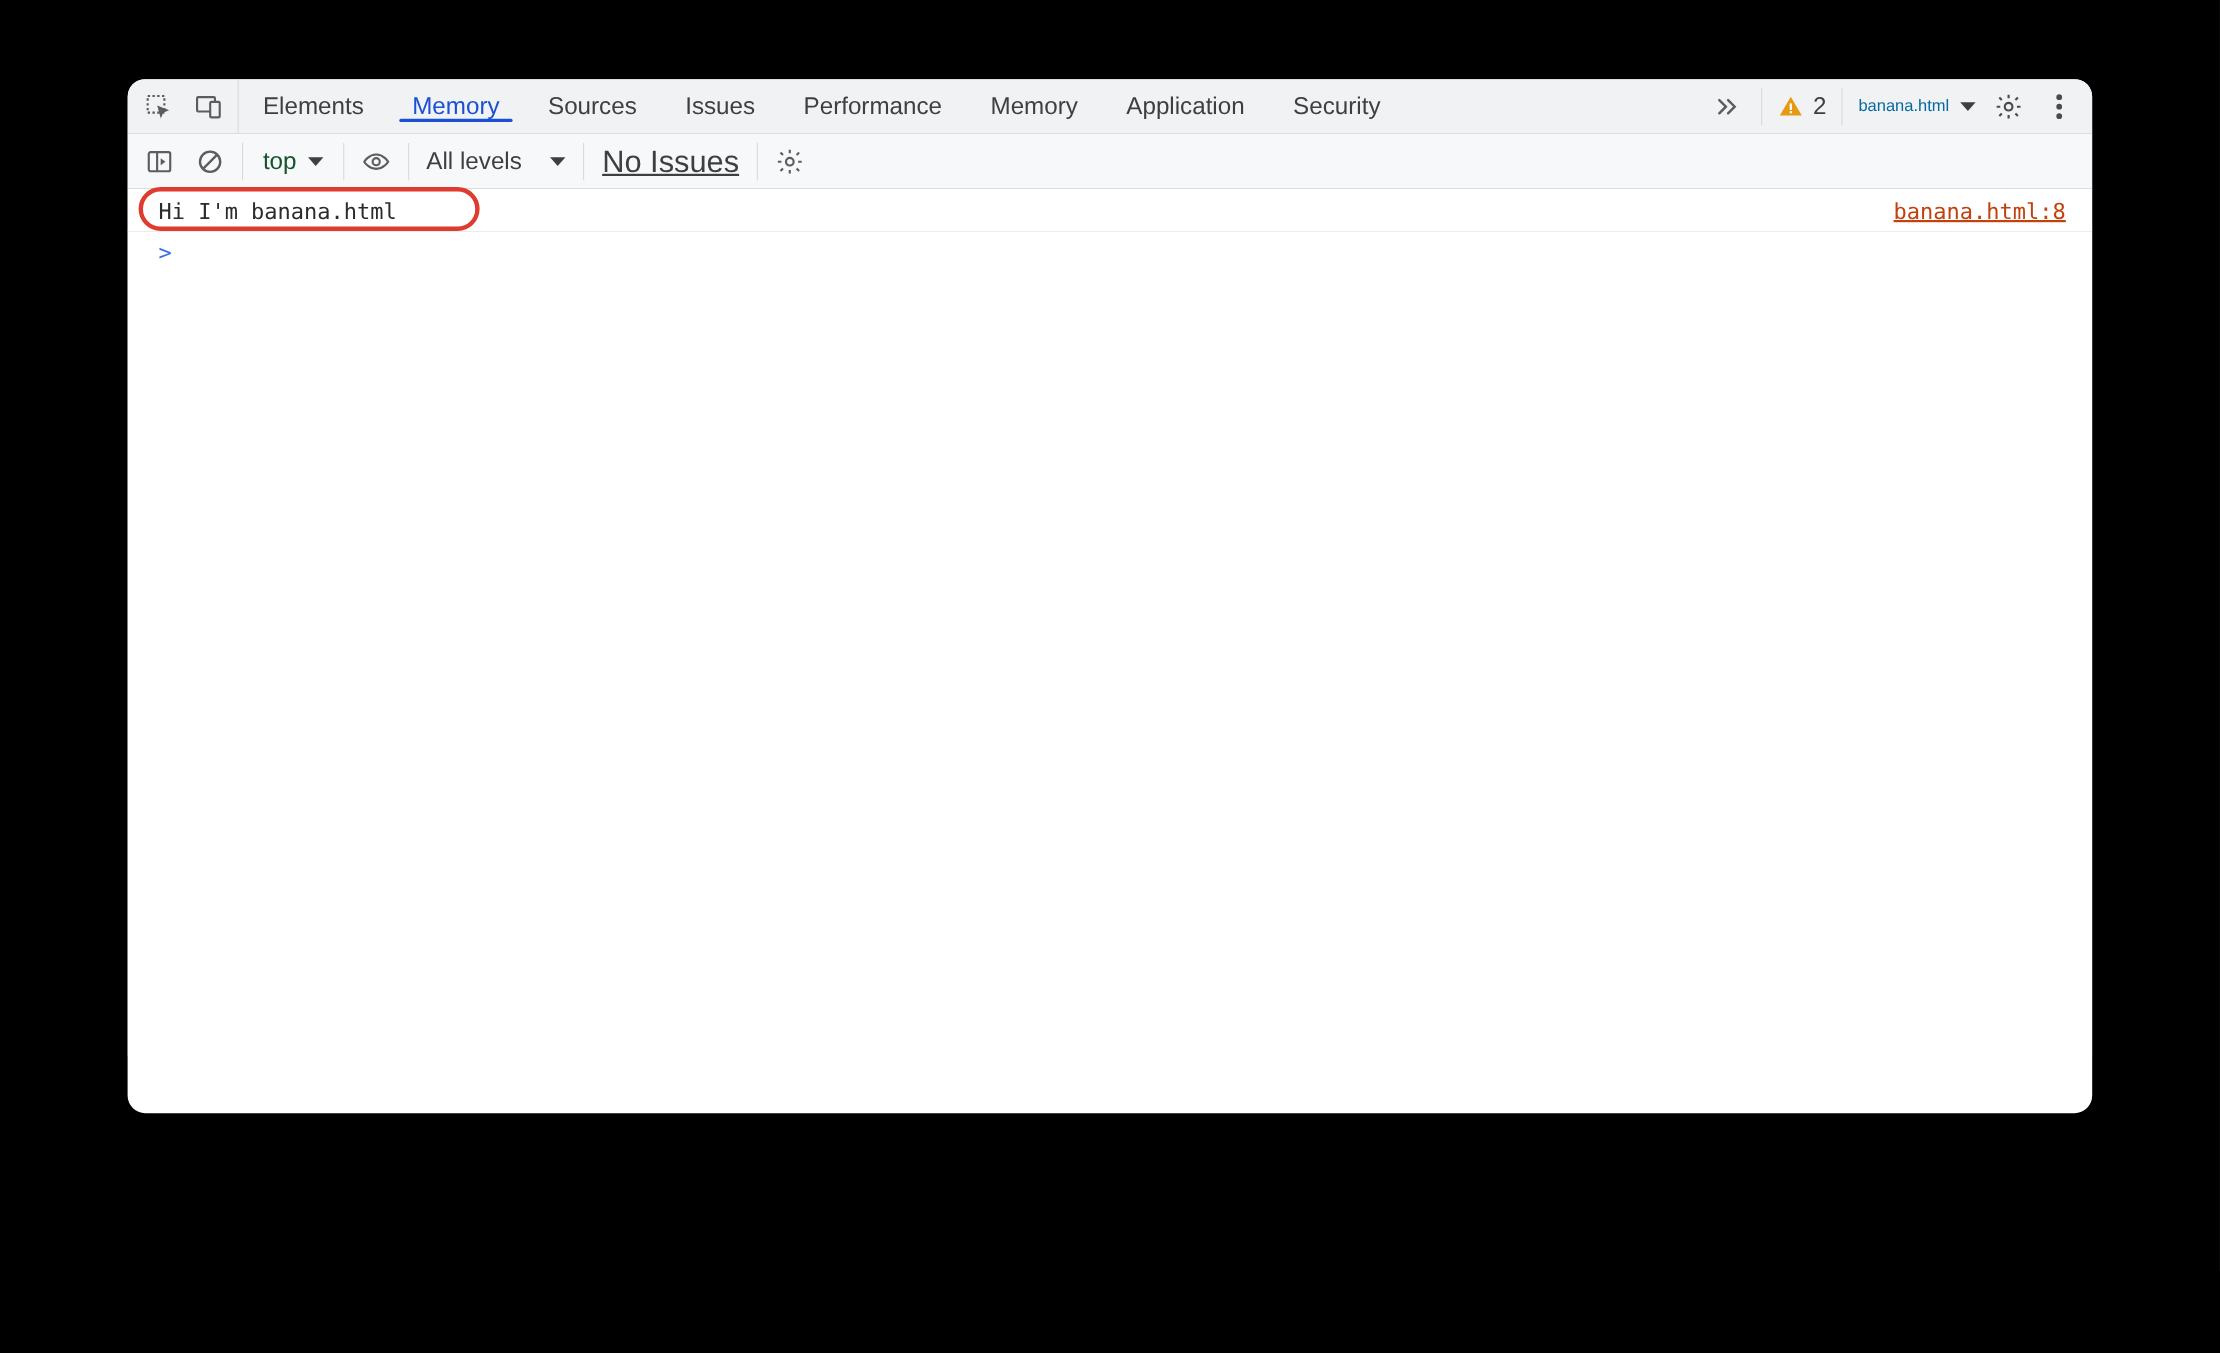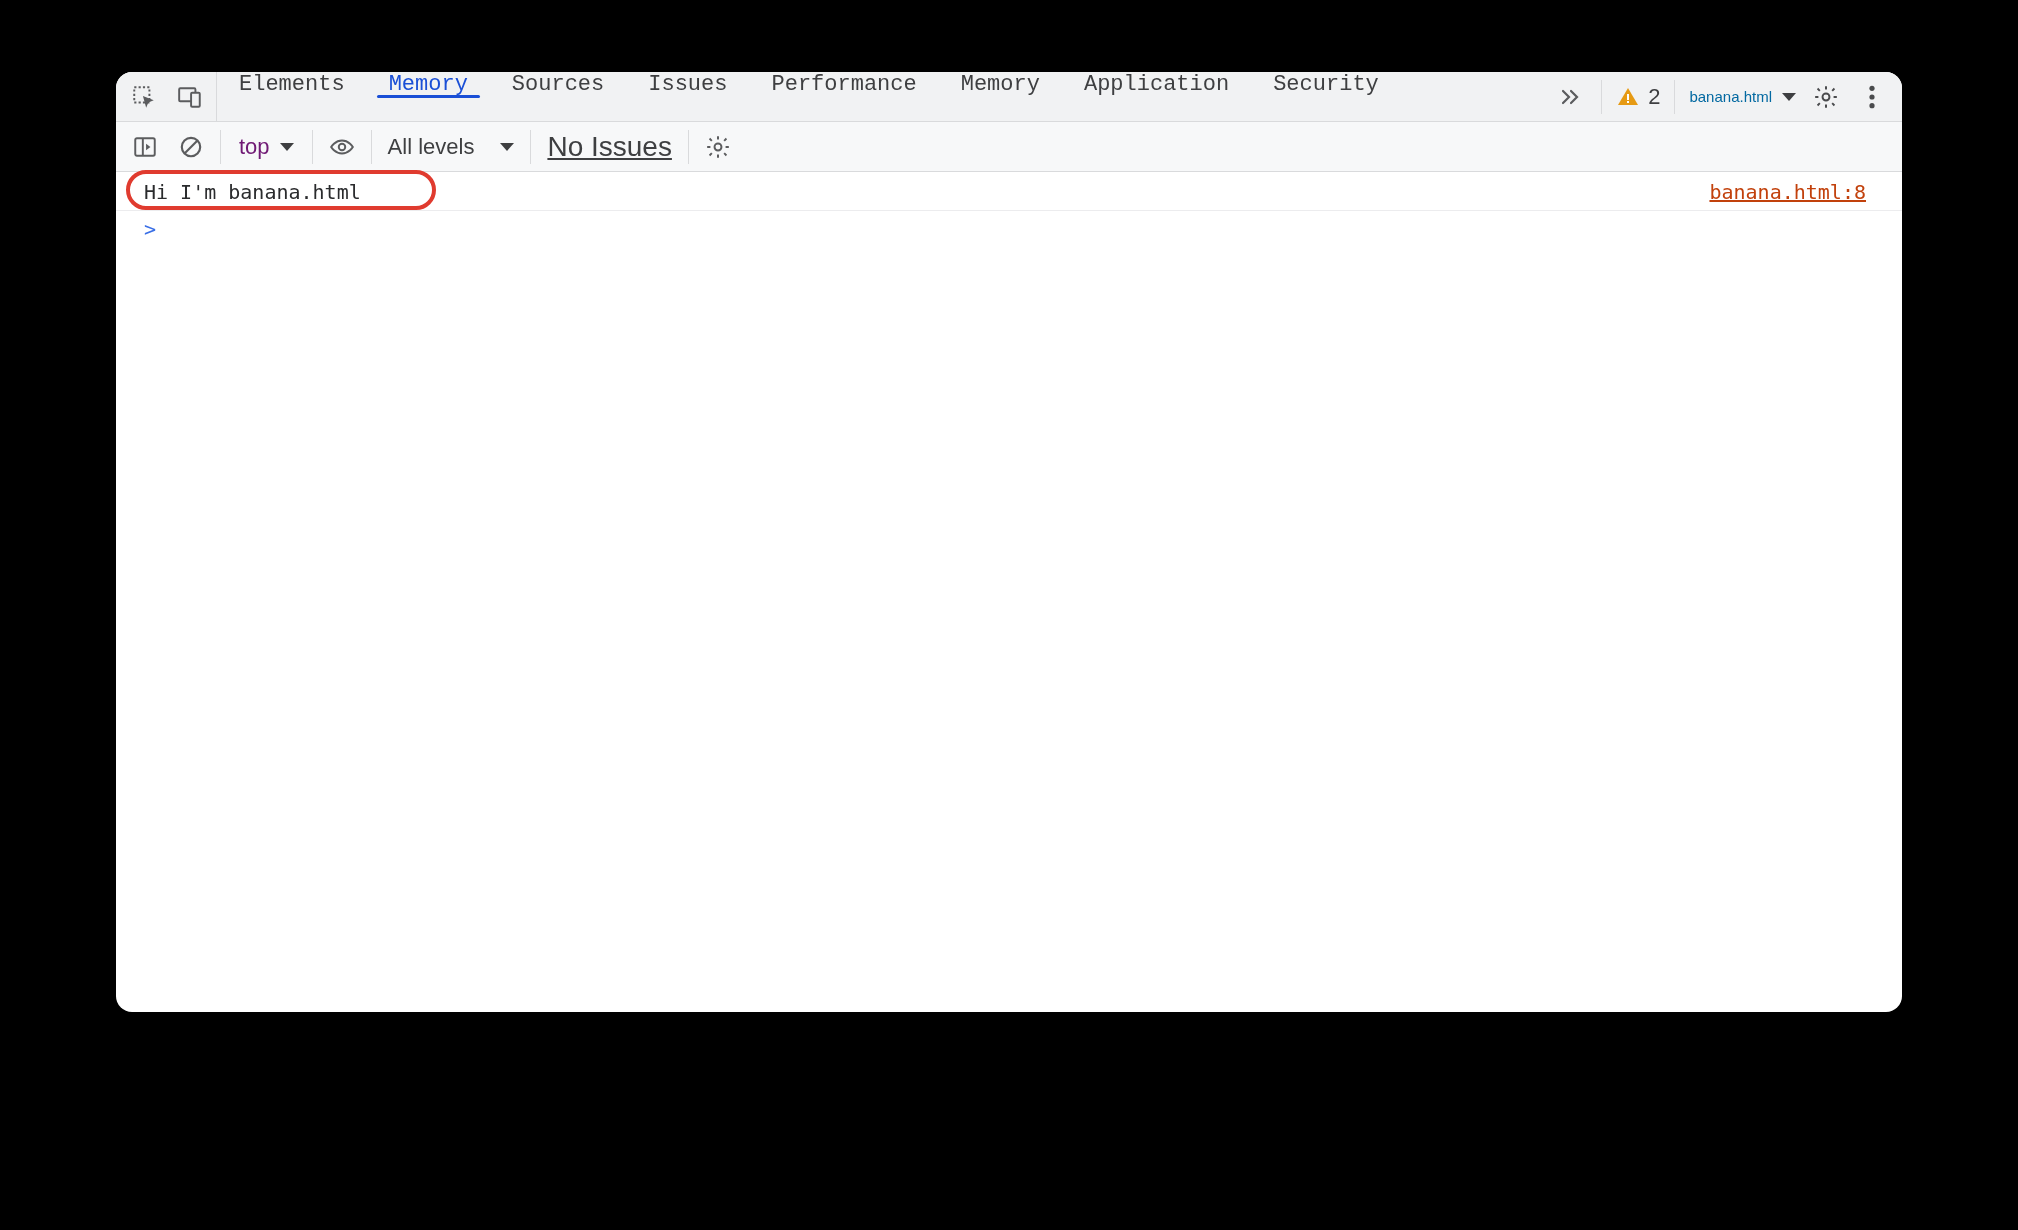--- a/index.html
+++ b/index.html
@@ -49,21 +49,21 @@
   .ts-left {
     display:flex; align-items:center;
     padding:0 10px 0 12px; gap:14px;
     border-right:1px solid #d9dadc;
   }
   .ts-iconbtn {
     width:32px; height:32px;
     display:flex; align-items:center; justify-content:center;
     color:#5b5c5e;
   }
-  .tabs { display:flex; align-items:flex-start;font-family:Liberation Mono, monospace; }
+  .tabs { display:flex; align-items:center; }
   .tab {
     padding:0 22px;
     display:flex; align-items:center;
     font-size:22px; color:#3e3f41;
     cursor:default;
     position:relative;
   }
   .tab.active { color:#1a4fd6; }
   .tab.active::after {
     content:""; position:absolute; left:10px; right:10px; bottom:-1px;
@@ -97,21 +97,21 @@
     padding:0 12px; gap:12px;
   }
   .ct-btn {
     width:34px; height:34px;
     display:flex; align-items:center; justify-content:center;
     color:#5c5d5f;
   }
   .vsep { width:1px; height:34px; background:#d9dadc; }
   .topctx {
     display:flex; align-items:center; gap:10px;
-    font-size:22px; color:#701a75;
+    font-size:22px; color:#14532d;
     padding:0 6px;
     justify-content:center;
   }
   .eye { color:#5c5d5f; }
   .filter {
     flex:1 1 auto;
     height:36px;
     border:1px solid #cfd0d2; border-radius:6px;
     background:#fff; padding:0 12px;
     font-size:20px; color:#333;
@@ -123,21 +123,21 @@
   }
   .issues { font-size:28px; color:#3e3f41; padding:0 4px;text-decoration:underline; }
   
   .cbody {
     position:relative; height:calc(100% - 52px - 50px - 50px);
     background:#fff;
   }
   .log-row {
     position:relative;
     display:flex; align-items:center;
-    padding:8px 36px 6px 28px;
+    padding:8px 24px 6px 28px;
     border-bottom:1px solid #ececee;
     font-family: Menlo, ui-monospace, "SFMono-Regular", Consolas, monospace;
     font-size:20px; color:#2a2b2d;gap:47px;
   }
   .log-text { position:relative; }
   .ring {
     position:absolute; left:-18px; top:-10px;
     width:310px; height:40px;
     border:4px solid #e03b2f; border-radius:22px;
     pointer-events:none;

